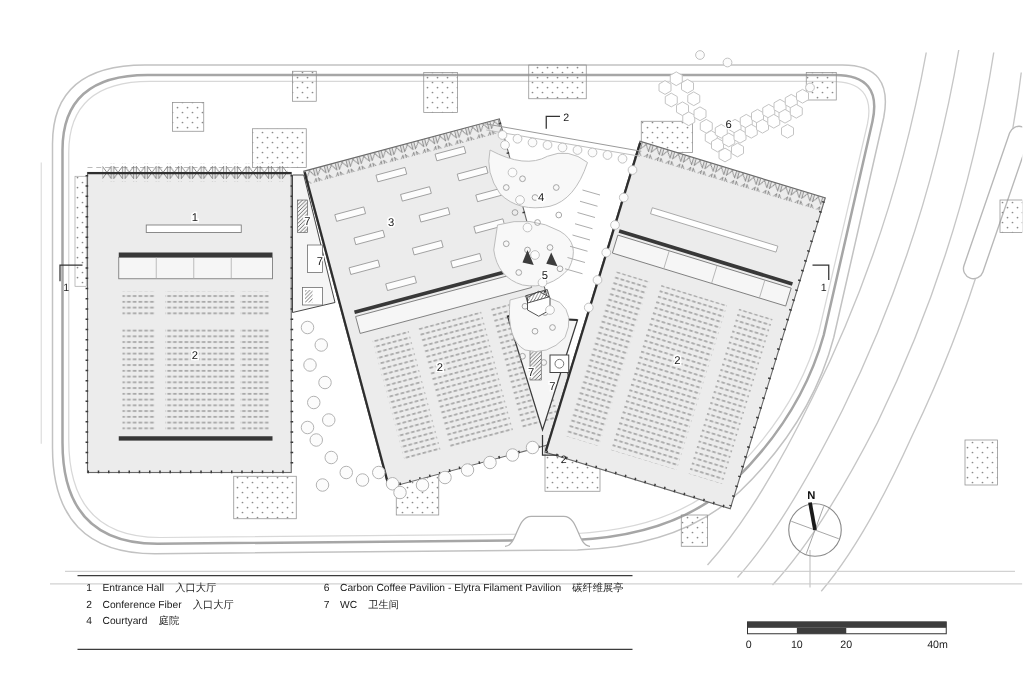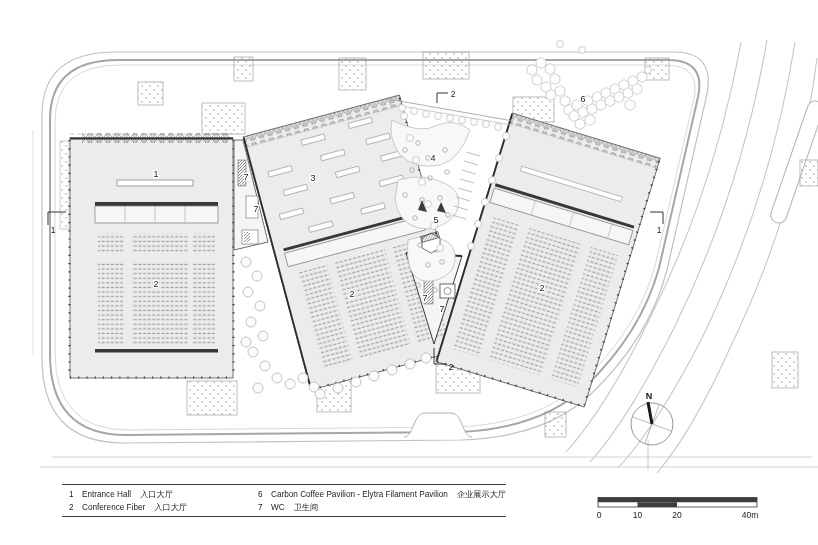--- a/index.html
+++ b/index.html
@@ -12,23 +12,23 @@
   .nlbl{font-size:9px;fill:#111;text-anchor:middle;font-weight:bold;}
   .bld{fill:#ececec;stroke:#6a6a6a;stroke-width:0.9;}
   .hv{stroke:#2e2e2e;stroke-width:1.8;fill:none;}
   .tick{stroke:#3a3a3a;stroke-width:2.1;stroke-dasharray:1.2 7;fill:none;}
   .tbl{fill:#fdfdfd;stroke:#8f8f8f;stroke-width:0.6;}
   .stg{fill:#383838;}
   .plat{fill:#f6f6f6;stroke:#7c7c7c;stroke-width:0.7;}
   .blob{fill:#f8f8f8;stroke:#bdbdbd;stroke-width:0.8;}
   .plant{fill:none;stroke:#9a9a9a;stroke-width:0.7;}
   .stair{stroke:#adadad;stroke-width:0.8;}
-  .legend{position:absolute;left:62px;top:484px;width:444px;
+  .legend{position:absolute;left:62px;top:460px;width:444px;
           border-top:1.2px solid #3c3c3c;border-bottom:1.2px solid #3c3c3c;
-          padding:3px 0 2px 0;font-size:8.2px;line-height:13.1px;color:#1c1c1c;}
+          padding:3px 0 16px 0;font-size:8.2px;line-height:13.1px;color:#1c1c1c;}
   .lcols{display:flex;}
   .lcol1{width:190px;padding-left:7px;}
   .lcol2{flex:1;}
   .lrow{white-space:nowrap;}
   .lnum{display:inline-block;width:13px;}
   .lzh{margin-left:9px;}
 </style>
 </head>
 <body>
 
@@ -348,20 +348,21 @@
     <text class="sclbl" x="750" y="518">40m</text>
   </g>
 </svg>
 
 
 <div class="legend">
   <div class="lcols">
     <div class="lcol1">
       <div class="lrow"><span class="lnum">1</span><span>Entrance Hall</span><span class="lzh">入口大厅</span></div>
       <div class="lrow"><span class="lnum">2</span><span>Conference Fiber</span><span class="lzh">入口大厅</span></div>
+      <div class="lrow"><span class="lnum">4</span><span>Courtyard</span><span class="lzh">庭院</span></div>
     </div>
     <div class="lcol2">
-      <div class="lrow"><span class="lnum">6</span><span>Carbon Coffee Pavilion - Elytra Filament Pavilion</span><span class="lzh">企业展示大厅</span></div>
+      <div class="lrow"><span class="lnum">6</span><span>Carbon Coffee Pavilion - Elytra Filament Pavilion</span><span class="lzh">碳纤维展亭</span></div>
       <div class="lrow"><span class="lnum">7</span><span>WC</span><span class="lzh">卫生间</span></div>
     </div>
   </div>
 </div>
 </div>
 
 </body></html>

